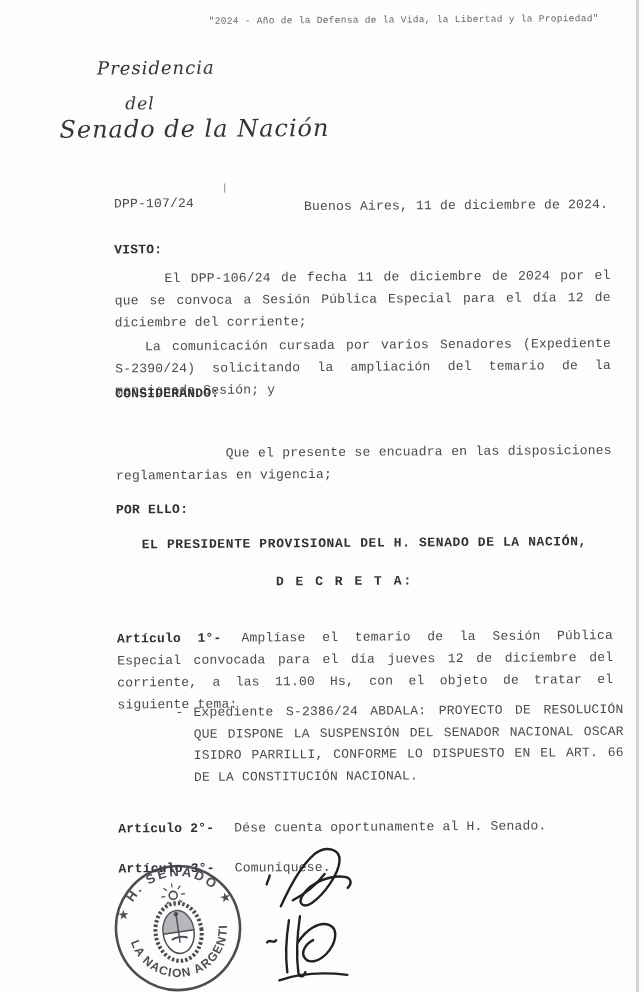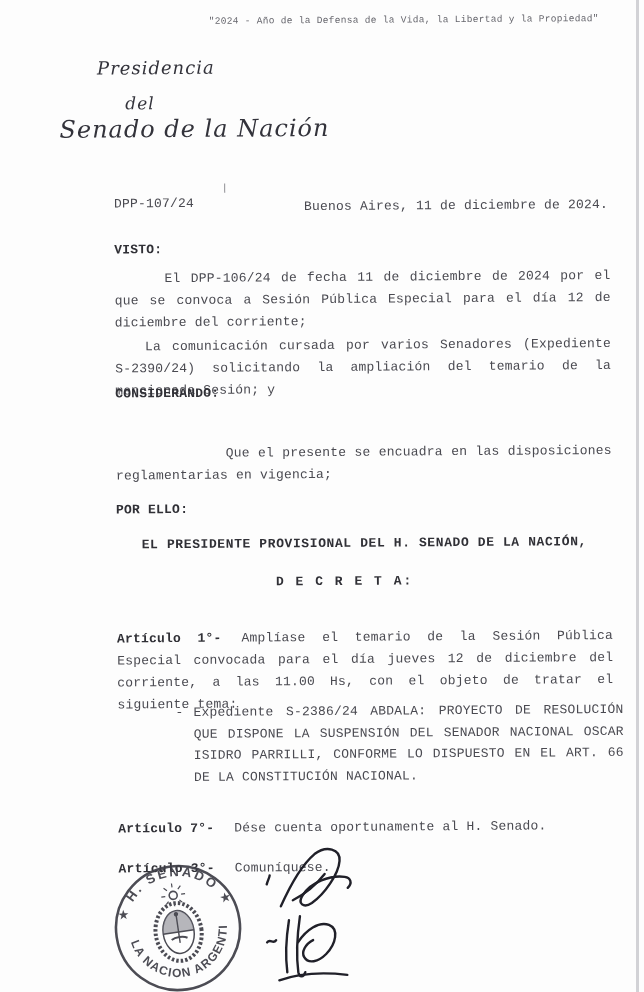--- a/index.html
+++ b/index.html
@@ -92,21 +92,21 @@
   <p class="abs mono justify art1">
     <span class="bold art-label">Artículo 1°-</span><span>Amplíase el temario de la Sesión Pública Especial convocada para el día jueves 12 de diciembre del corriente, a las 11.00 Hs, con el objeto de tratar el siguiente tema:</span>
   </p>
 
   <div class="abs mono agenda">
     <span class="dash">-</span>
     <span class="atext">Expediente S-2386/24 ABDALA: PROYECTO DE RESOLUCIÓN QUE DISPONE LA SUSPENSIÓN DEL SENADOR NACIONAL OSCAR ISIDRO PARRILLI, CONFORME LO DISPUESTO EN EL ART. 66 DE LA CONSTITUCIÓN NACIONAL.</span>
   </div>
 
   <p class="abs mono art2">
-    <span class="bold art-label">Artículo 7°-</span><span>Dése cuenta oportunamente al H. Senado.</span>
+    <span class="bold art-label">Artículo 2°-</span><span>Dése cuenta oportunamente al H. Senado.</span>
   </p>
 
   <p class="abs mono art3">
     <span class="bold art-label">Artículo 3°-</span><span>Comuníquese.</span>
   </p>
 
   <svg class="abs stamp-wrap" viewBox="0 0 160 150" fill="none">
     <g transform="rotate(-8 80 75)" stroke="#3d3d46">
       <circle cx="80" cy="75" r="62" stroke-width="2.6"></circle>
       <path id="arcTop" d="M 28,75 A 52,52 0 0 1 132,75" stroke="none"></path>

